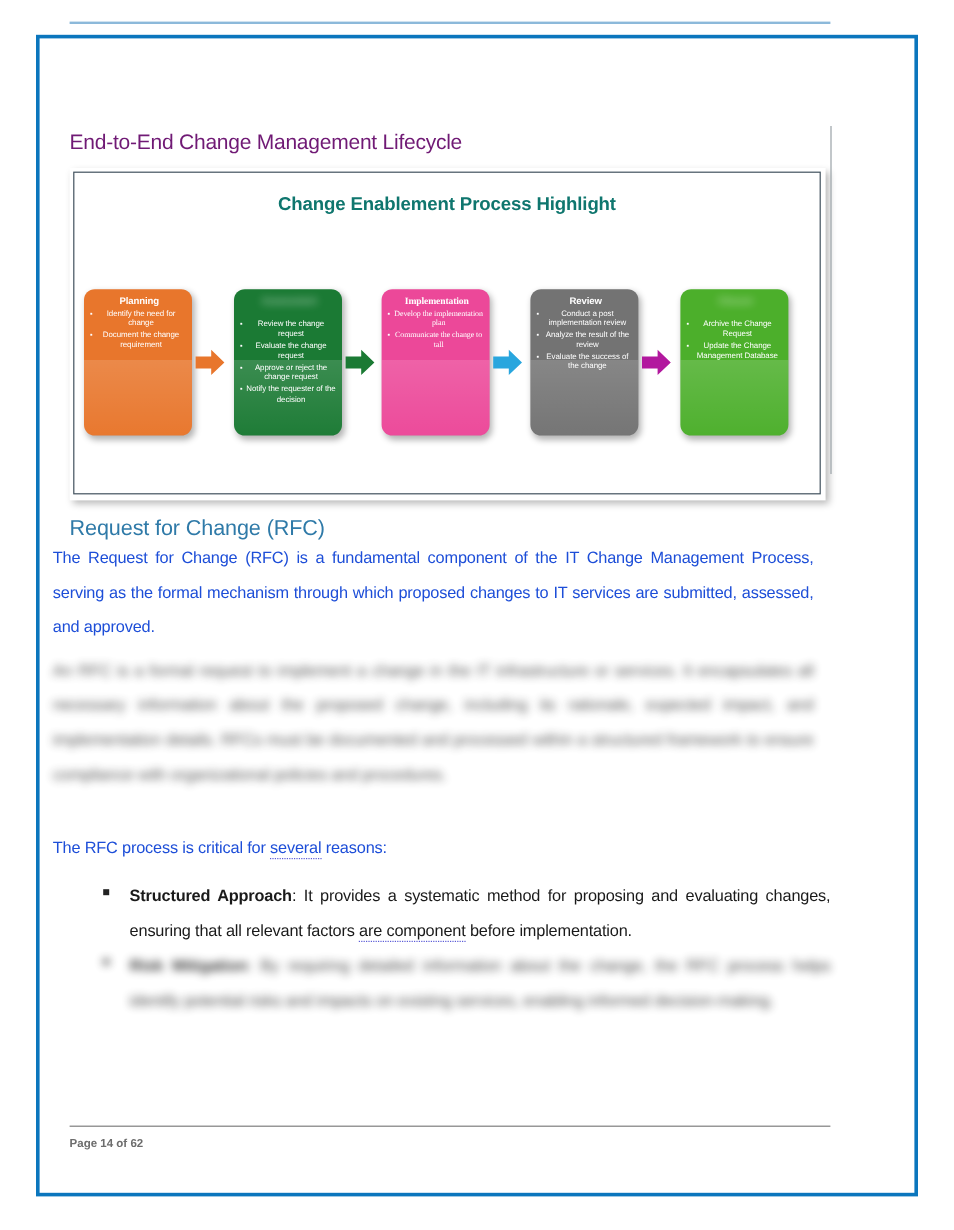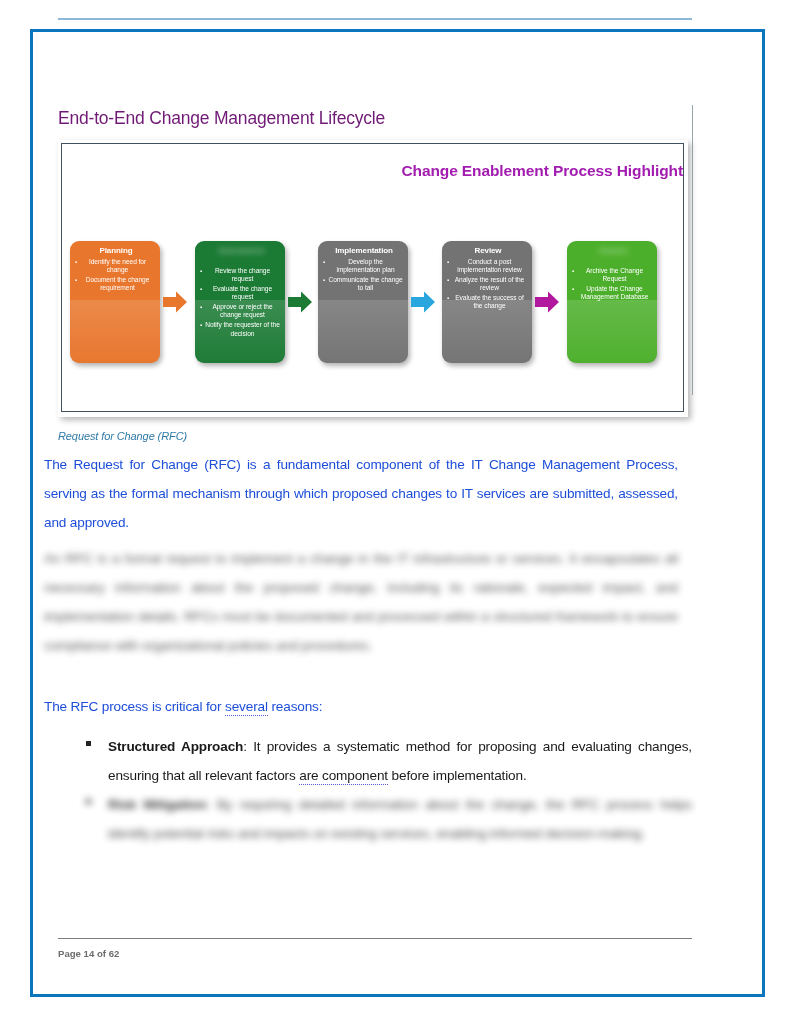--- a/index.html
+++ b/index.html
@@ -11,31 +11,31 @@
 
   
   #doc-header{position:absolute;left:58px;top:14px;width:634px;}
   #doc-header .title{font-size:14.5px;font-weight:bold;color:#6e6e6e;text-align:right;
                      letter-spacing:-0.1px;line-height:20px;white-space:nowrap;}
   #doc-header .rule{margin-top:4px;height:2px;background:#8cb9da;width:100%;}
 
   
   .h1{position:absolute;left:58px;font-size:17.5px;color:#701a75;font-weight:normal;
       letter-spacing:-0.2px;white-space:nowrap;}
-  .h2{position:absolute;left:58px;font-size:11px;color:#2f7aa8;font-weight:normal;
-      letter-spacing:-0.1px;white-space:nowrap;font-style:italic;}
+  .h2{position:absolute;left:58px;font-size:18px;color:#2f7aa8;font-weight:normal;
+      letter-spacing:-0.1px;white-space:nowrap;}
 
   
   #figure-wrap{position:absolute;left:58px;top:110px;width:630px;height:277px;}
   #figure-shadow{position:absolute;inset:0;background:#ffffff;
                  box-shadow:3px 3px 6px rgba(0,0,0,.28);}
   #figure-box{position:absolute;left:3px;top:3px;right:4px;bottom:5px;
               border:1.4px solid #4a5d६8;border:1.4px solid #41525e;background:#fff;}
-  #fig-title{position:absolute;top:18px;left:0;right:0;text-align:right;
-             font-size:15.5px;font-weight:bold;color:#a21caf;letter-spacing:-0.1px;}
+  #fig-title{position:absolute;top:18px;left:0;right:0;text-align:center;
+             font-size:15.5px;font-weight:bold;color:#0f766e;letter-spacing:-0.1px;}
   #anchor-line{position:absolute;left:692px;top:105px;width:1px;height:290px;background:#9aa3a8;}
 
   
   .pbox{position:absolute;top:97px;width:90px;height:122px;border-radius:9px;
         box-shadow:2px 3px 5px rgba(0,0,0,.30);overflow:hidden;text-align:center;}
   .pbox .ptitle{position:absolute;left:6px;top:5px;right:4px;font-size:8px;font-weight:bold;
                 color:#ffffff;letter-spacing:-0.1px;line-height:10px;}
   .pbox .ptitle.hidden-title{filter:blur(3.4px);opacity:.55;}
   .pbox ul{margin:0;padding:0;list-style:none;position:absolute;left:6px;right:5px;}
   .pbox li{font-size:6.6px;line-height:8.3px;color:#ffffff;margin-bottom:1.5px;
@@ -94,21 +94,21 @@
         <div class="pbox" style="left: 133px; background: rgb(27, 122, 52);">
           <div class="ptitle hidden-title">Assessment</div>
           <ul style="top: 26px;">
             <li>Review the change request</li>
             <li>Evaluate the change request</li>
             <li>Approve or reject the change request</li>
             <li>Notify the requester of the decision</li>
           </ul>
           <div class="sheen"></div>
         </div>
-        <div class="pbox" style="left: 256px; background: #737373;">
+        <div class="pbox" style="left: 256px; background: #ec4899; font-family: Liberation Serif, serif;">
           <div class="ptitle">Implementation</div>
           <ul style="top: 17px;">
             <li>Develop the implementation plan</li>
             <li>Communicate the change to tall</li>
           </ul>
           <div class="sheen"></div>
         </div>
         <div class="pbox" style="left: 380px; background: #737373;">
           <div class="ptitle">Review</div>
           <ul style="top: 17px;">

